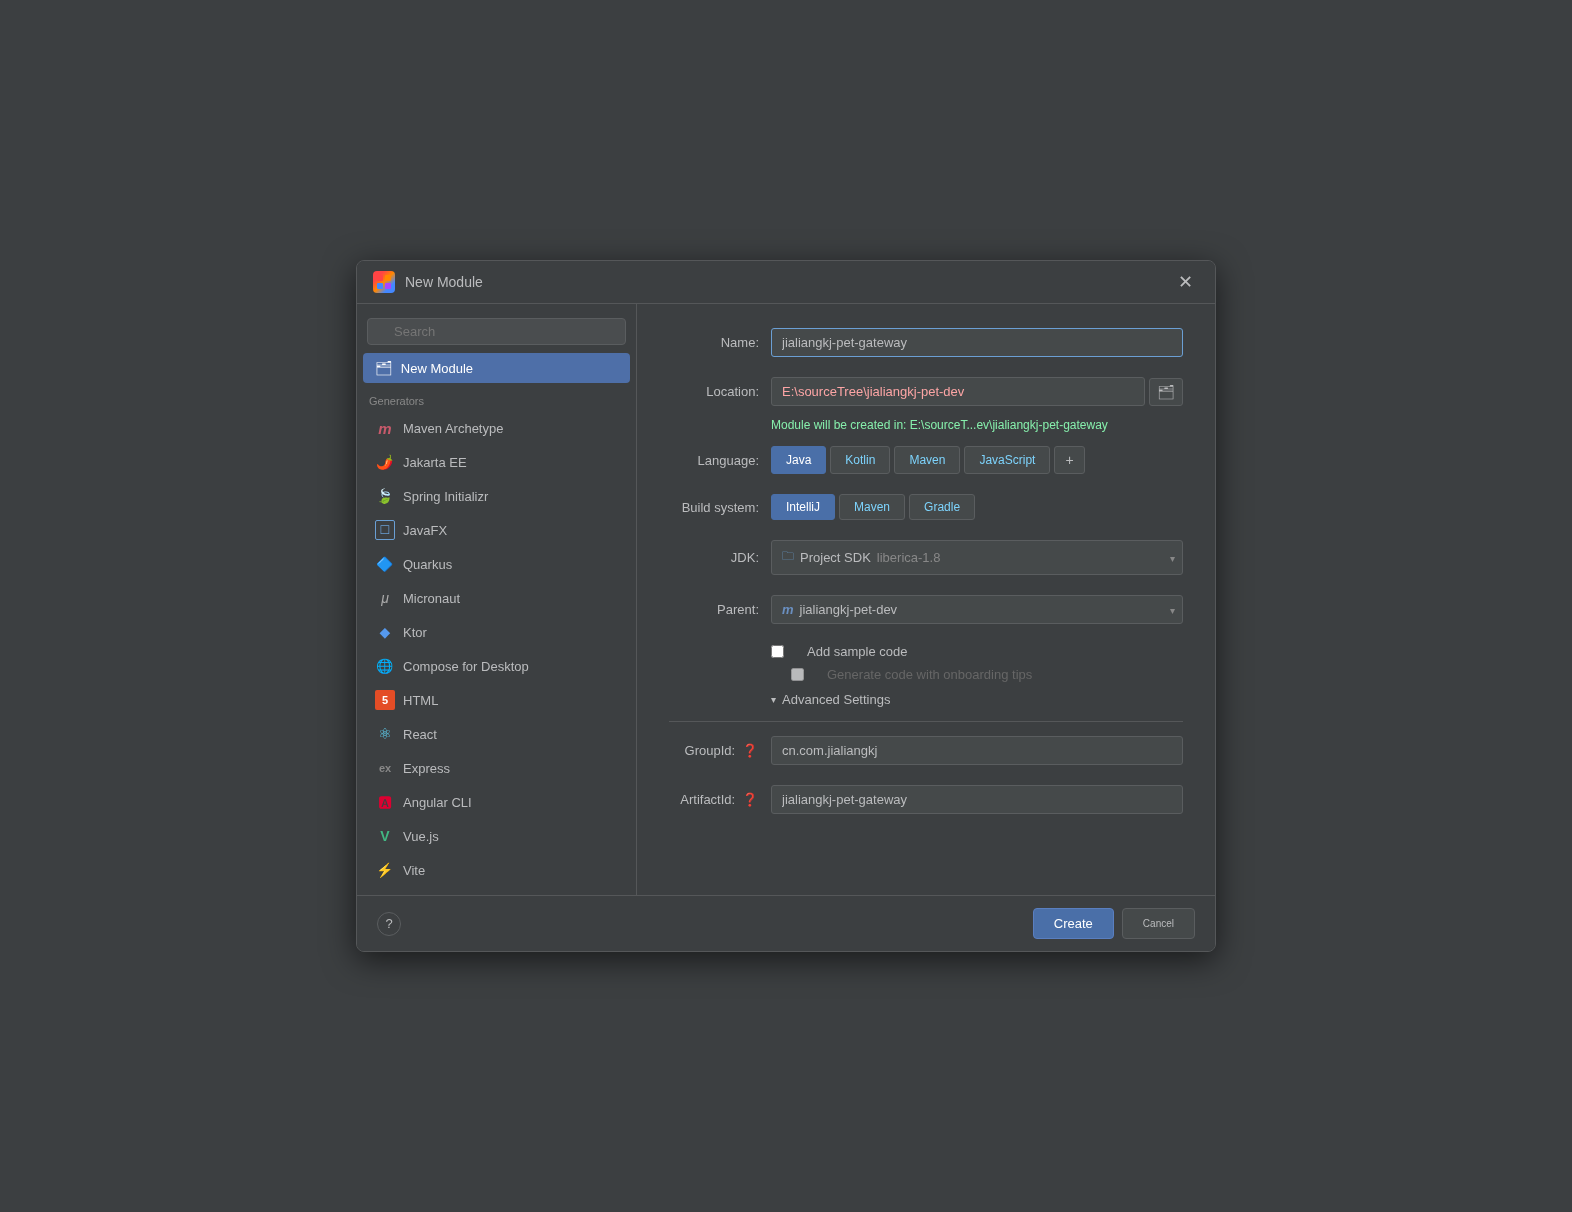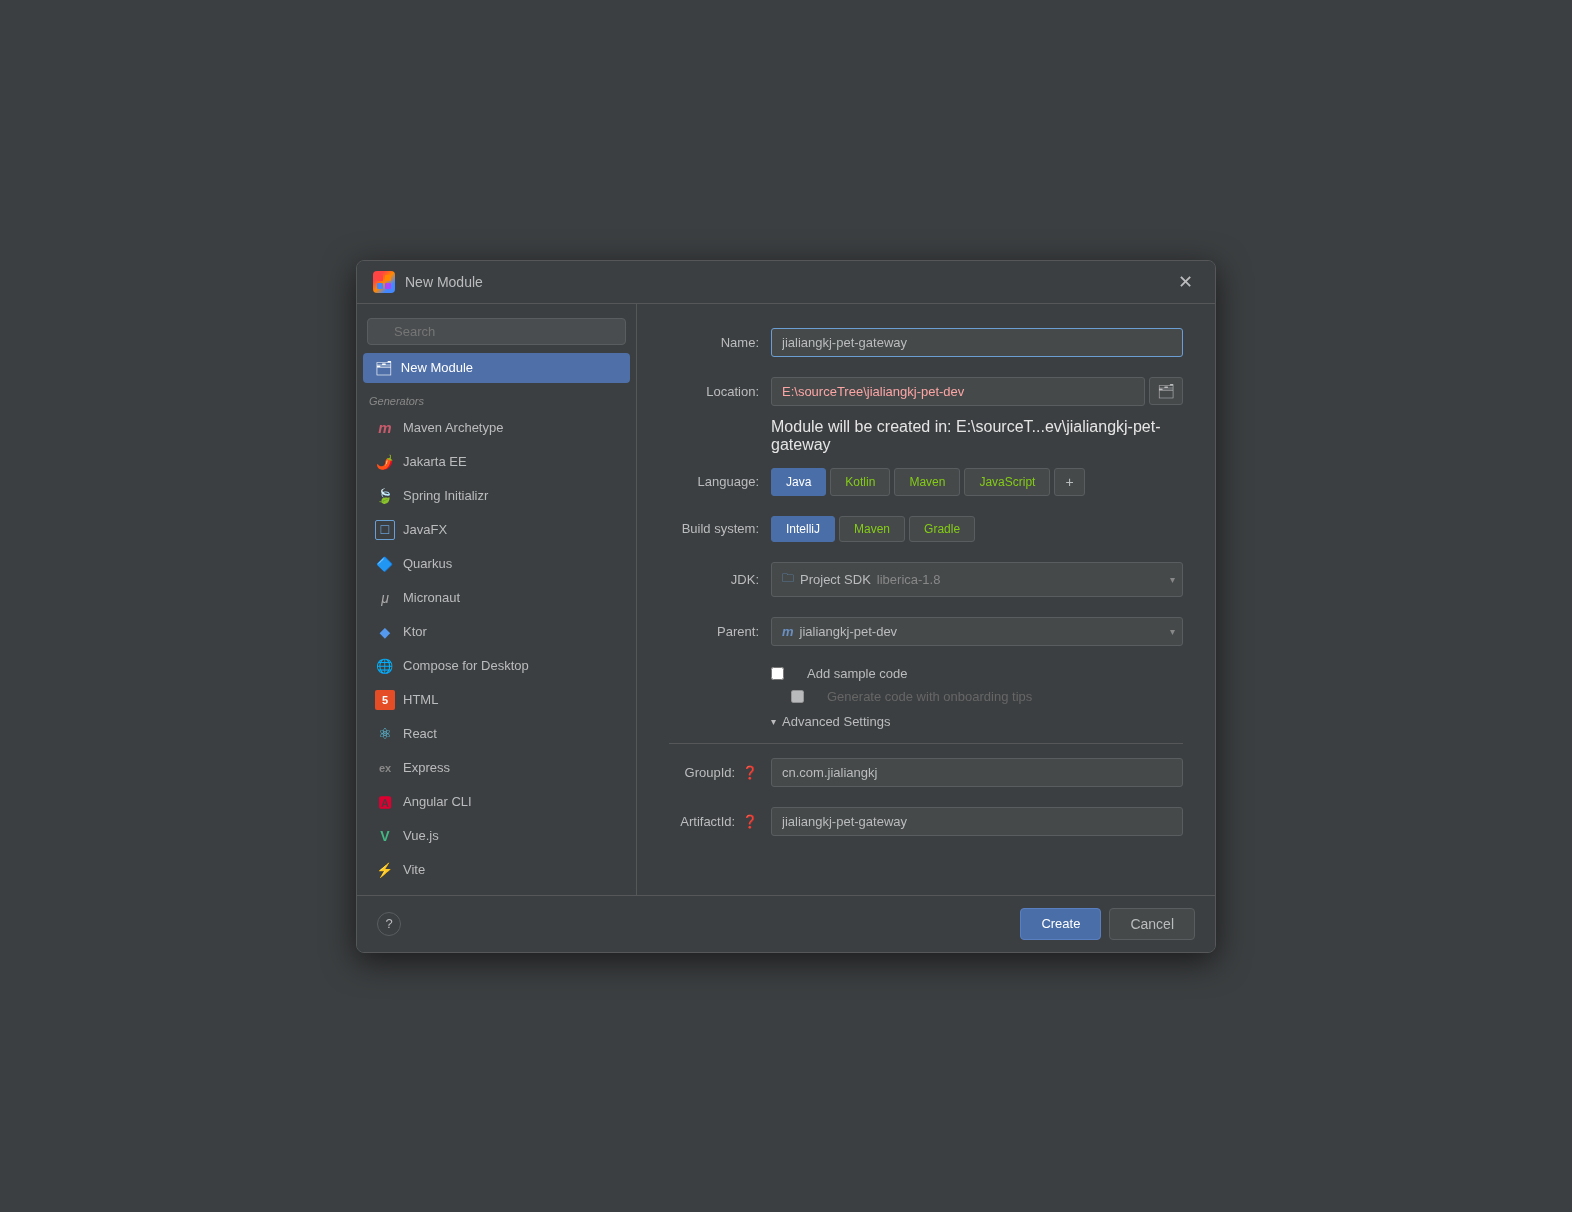--- a/index.html
+++ b/index.html
@@ -117,21 +117,20 @@
       display: flex;
       align-items: center;
       gap: 8px;
       margin-bottom: 6px;
     }
     .generators-label {
       color: #888;
       font-size: 11px;
       padding: 6px 12px 4px;
       text-transform: none;
-      font-style: italic;
     }
     .sidebar-item {
       padding: 6px 12px;
       cursor: pointer;
       display: flex;
       align-items: center;
       gap: 8px;
       border-radius: 4px;
       margin: 1px 6px;
       color: #bbbcbe;
@@ -198,35 +197,35 @@
     .folder-btn {
       background: #45494a;
       border: 1px solid #5a5d5f;
       border-radius: 3px;
       color: #bbbcbe;
       padding: 5px 7px;
       cursor: pointer;
       font-size: 14px;
     }
     .module-path-hint {
-      color: #e5e5e5;
-      font-size: 16px;
+      color: #86efac;
+      font-size: 12px;
       padding-left: 102px;
       margin-bottom: 14px;
       margin-top: -8px;
     }
     .button-group {
       display: flex;
       gap: 4px;
     }
     .toggle-btn {
       background: #45494a;
       border: 1px solid #5a5d5f;
       border-radius: 3px;
-      color: #84cc16;
+      color: #7dd3fc;
       padding: 5px 14px;
       font-size: 12px;
       cursor: pointer;
     }
     .toggle-btn.active-first {
       background: #4a6fa8;
       border-color: #4a6fa8;
       color: #fff;
     }
     .plus-btn {
@@ -352,21 +351,21 @@
       font-size: 13px;
       cursor: pointer;
       font-weight: 500;
     }
     .btn-cancel {
       background: #45494a;
       border: 1px solid #5a5d5f;
       border-radius: 4px;
       color: #bbbcbe;
       padding: 7px 20px;
-      font-size: 14px;
+      font-size: 10px;
       cursor: pointer;
     }
     
     .maven-m {
       color: #c75a6b;
       font-style: italic;
       font-weight: bold;
       font-size: 15px;
     }
     .mu-icon {

